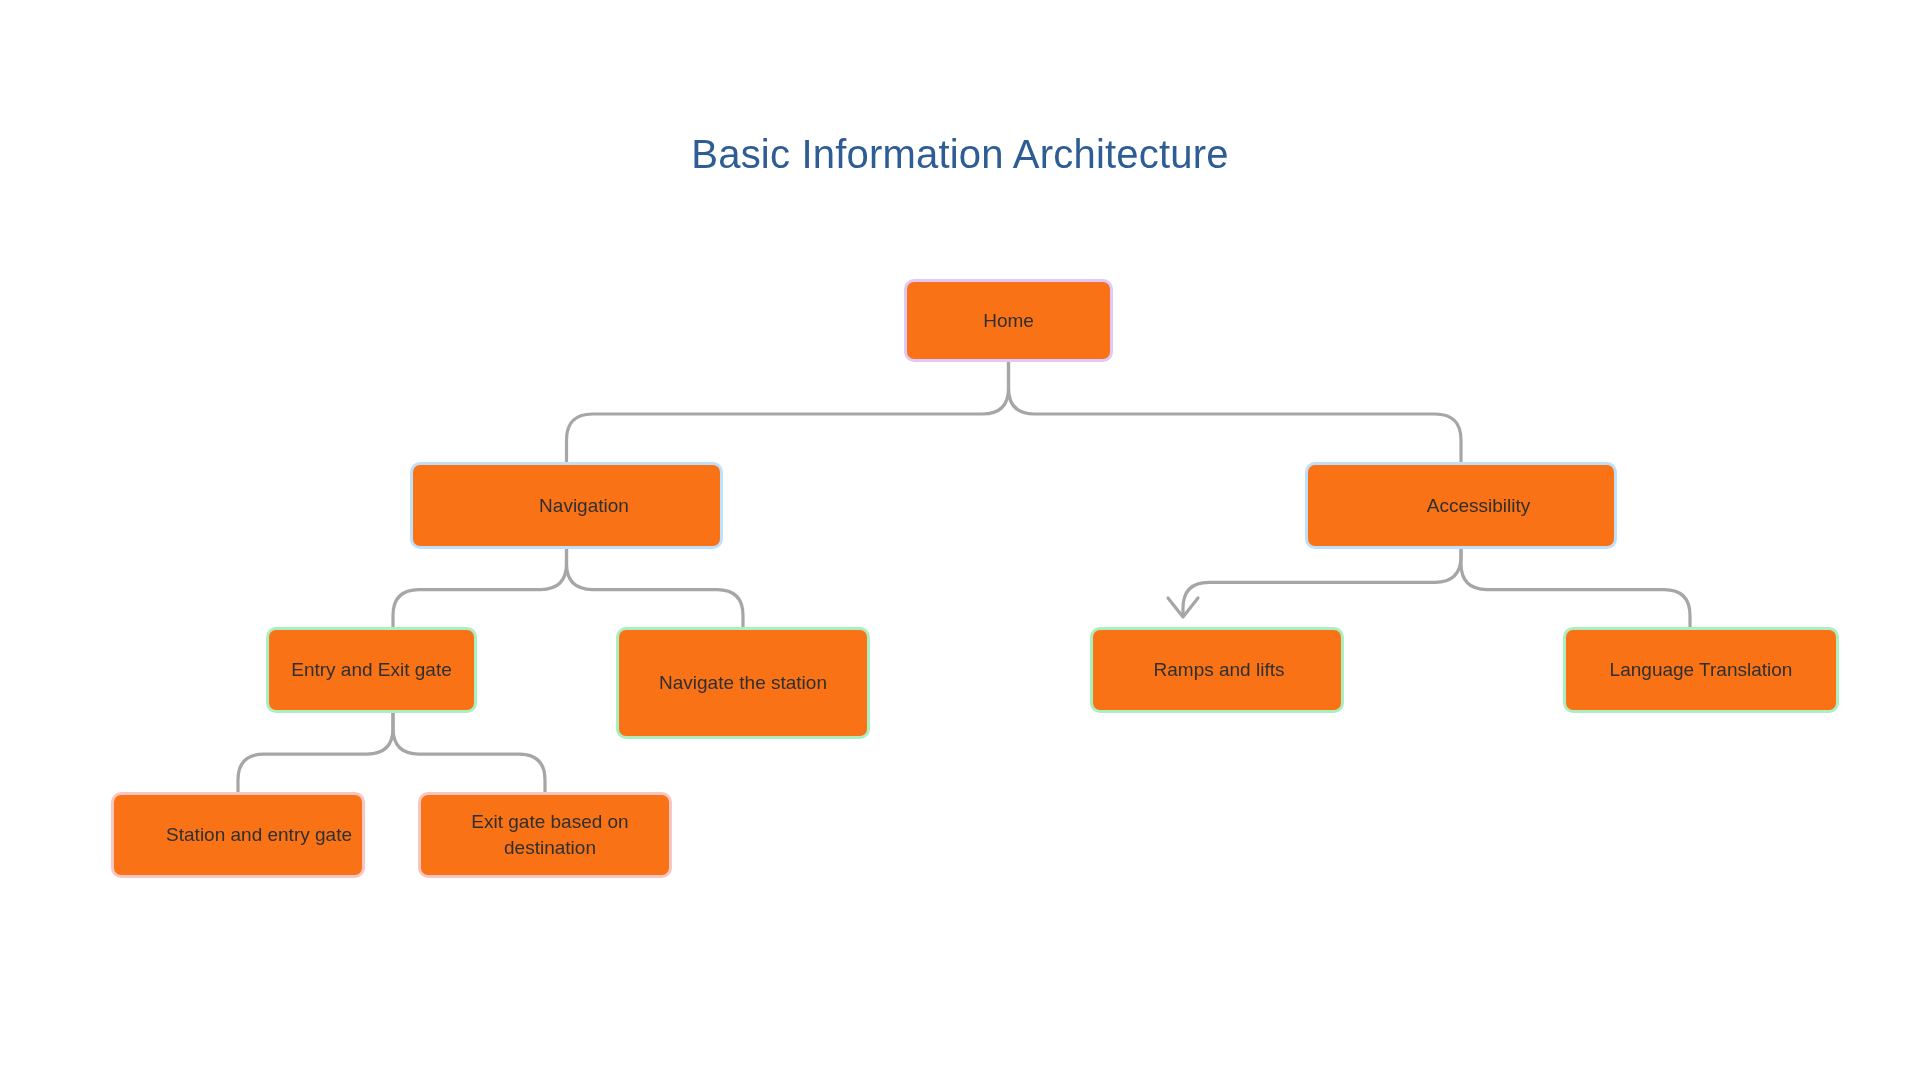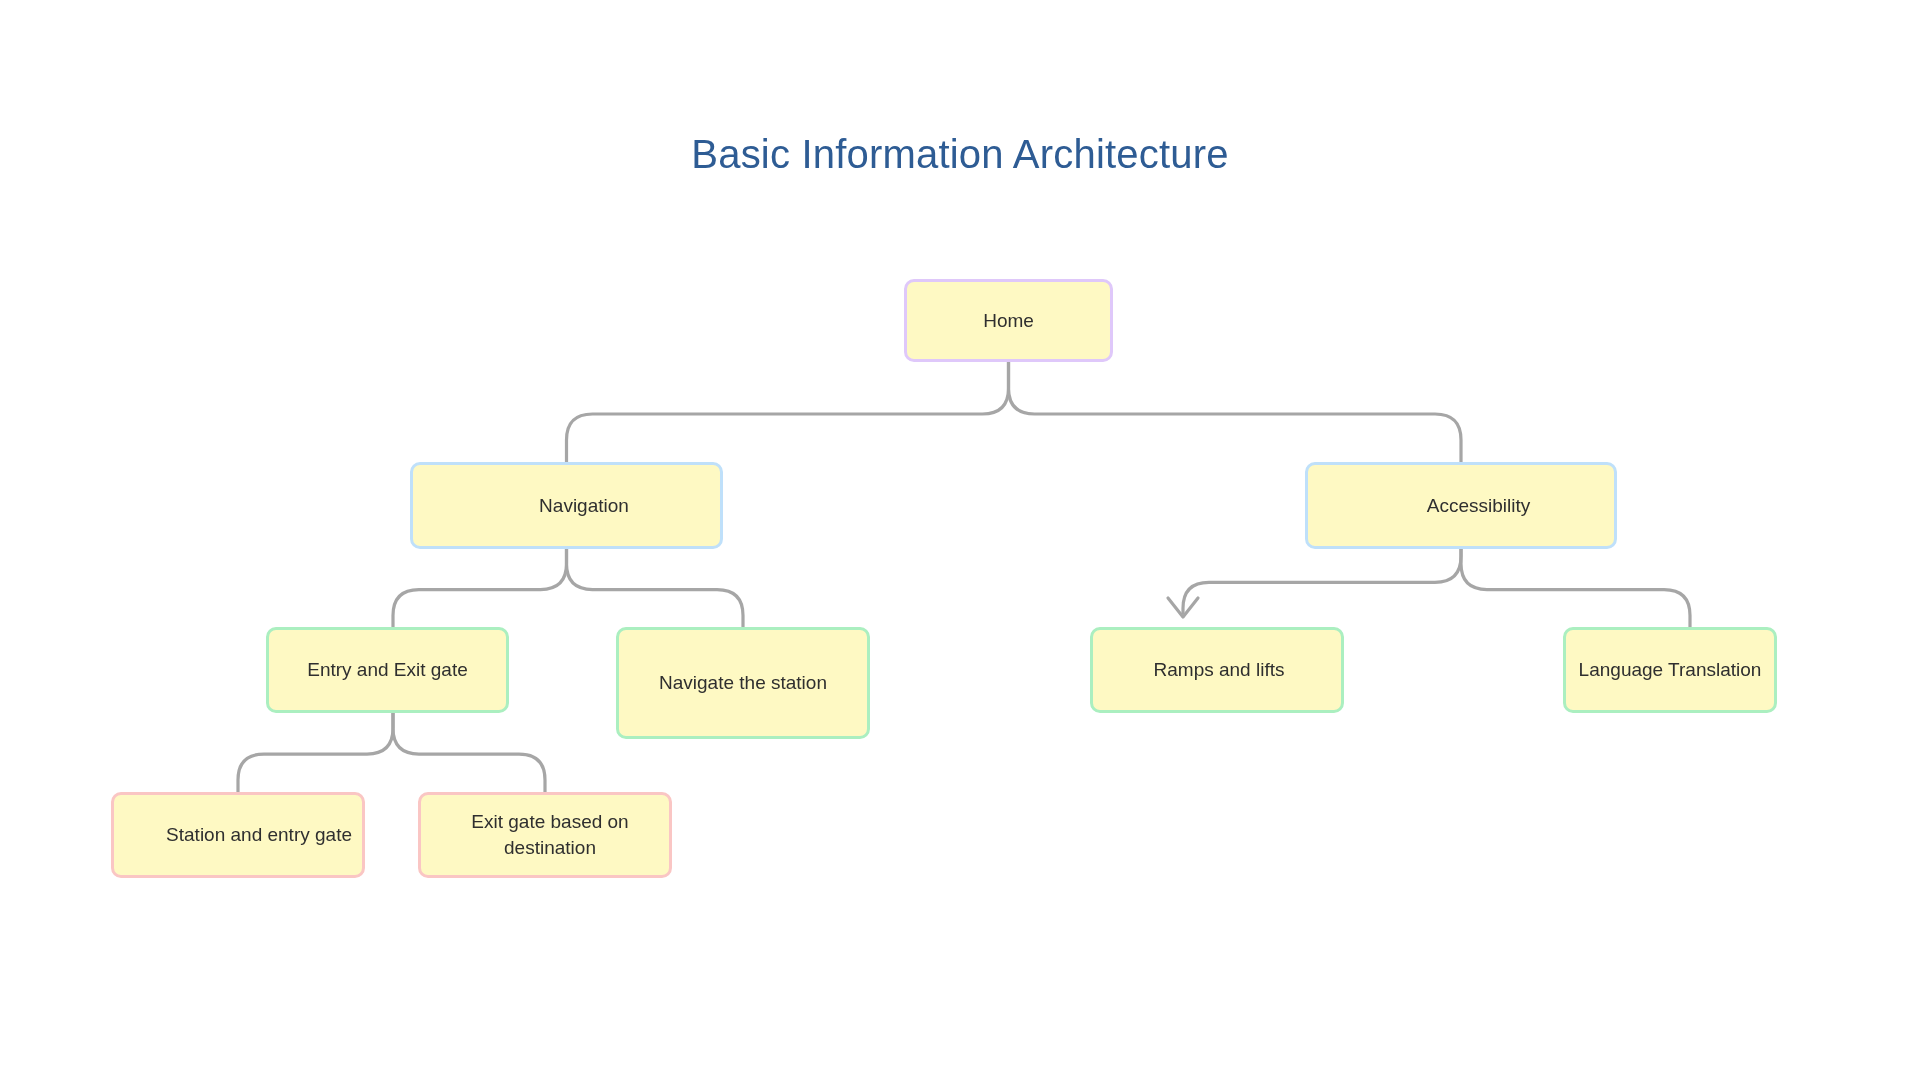--- a/index.html
+++ b/index.html
@@ -43,21 +43,21 @@
     top: 0;
     width: 1920px;
     height: 1080px;
     pointer-events: none;
   }
 
   
   .node {
     position: absolute;
     box-sizing: border-box;
-    background: #fef9c3;
+    background: #f97316;
     border-style: solid;
     border-width: 3px;
     border-radius: 10px;
     display: flex;
     align-items: center;
     justify-content: center;
     text-align: center;
     color: #2F2F2F;
     font-size: 19px;
     font-weight: 400;
@@ -98,30 +98,30 @@
   <div id="node-layer">
       <div class="node level-root" style="left: 904px; top: 279px; width: 209px; height: 83px; border-color: rgb(223, 200, 250);">
         <span class="node-label">Home</span>
       </div>
       <div class="node level-one" style="left: 410px; top: 462px; width: 313px; height: 87px; border-color: rgb(191, 224, 250);">
         <span class="node-label">Navigation</span>
       </div>
       <div class="node level-one" style="left: 1305px; top: 462px; width: 312px; height: 87px; border-color: rgb(191, 224, 250);">
         <span class="node-label">Accessibility</span>
       </div>
-      <div class="node level-two" style="left: 266px; top: 627px; width: 243px; height: 86px; border-color: rgb(171, 239, 192);">
+      <div class="node level-two" style="left: 266px; top: 627px; width: 211px; height: 86px; border-color: rgb(171, 239, 192);">
         <span class="node-label">Entry and Exit gate</span>
       </div>
       <div class="node level-two" style="left: 616px; top: 627px; width: 254px; height: 112px; border-color: rgb(171, 239, 192);">
         <span class="node-label">Navigate the station</span>
       </div>
       <div class="node level-two" style="left: 1090px; top: 627px; width: 254px; height: 86px; border-color: rgb(171, 239, 192); padding-left: 14px;">
         <span class="node-label">Ramps and lifts</span>
       </div>
-      <div class="node level-two" style="left: 1563px; top: 627px; width: 214px; height: 86px; border-color: rgb(171, 239, 192);">
+      <div class="node level-two" style="left: 1563px; top: 627px; width: 276px; height: 86px; border-color: rgb(171, 239, 192);">
         <span class="node-label">Language Translation</span>
       </div>
       <div class="node level-three" style="left: 111px; top: 792px; width: 254px; height: 86px; border-color: rgb(250, 198, 196); justify-content: flex-end;">
         <span class="node-label">Station and entry gate</span>
       </div>
       <div class="node level-three" style="left: 418px; top: 792px; width: 254px; height: 86px; border-color: rgb(250, 198, 196); padding-left: 20px;">
         <span class="node-label">Exit gate based on destination</span>
       </div>
     </div>
 

